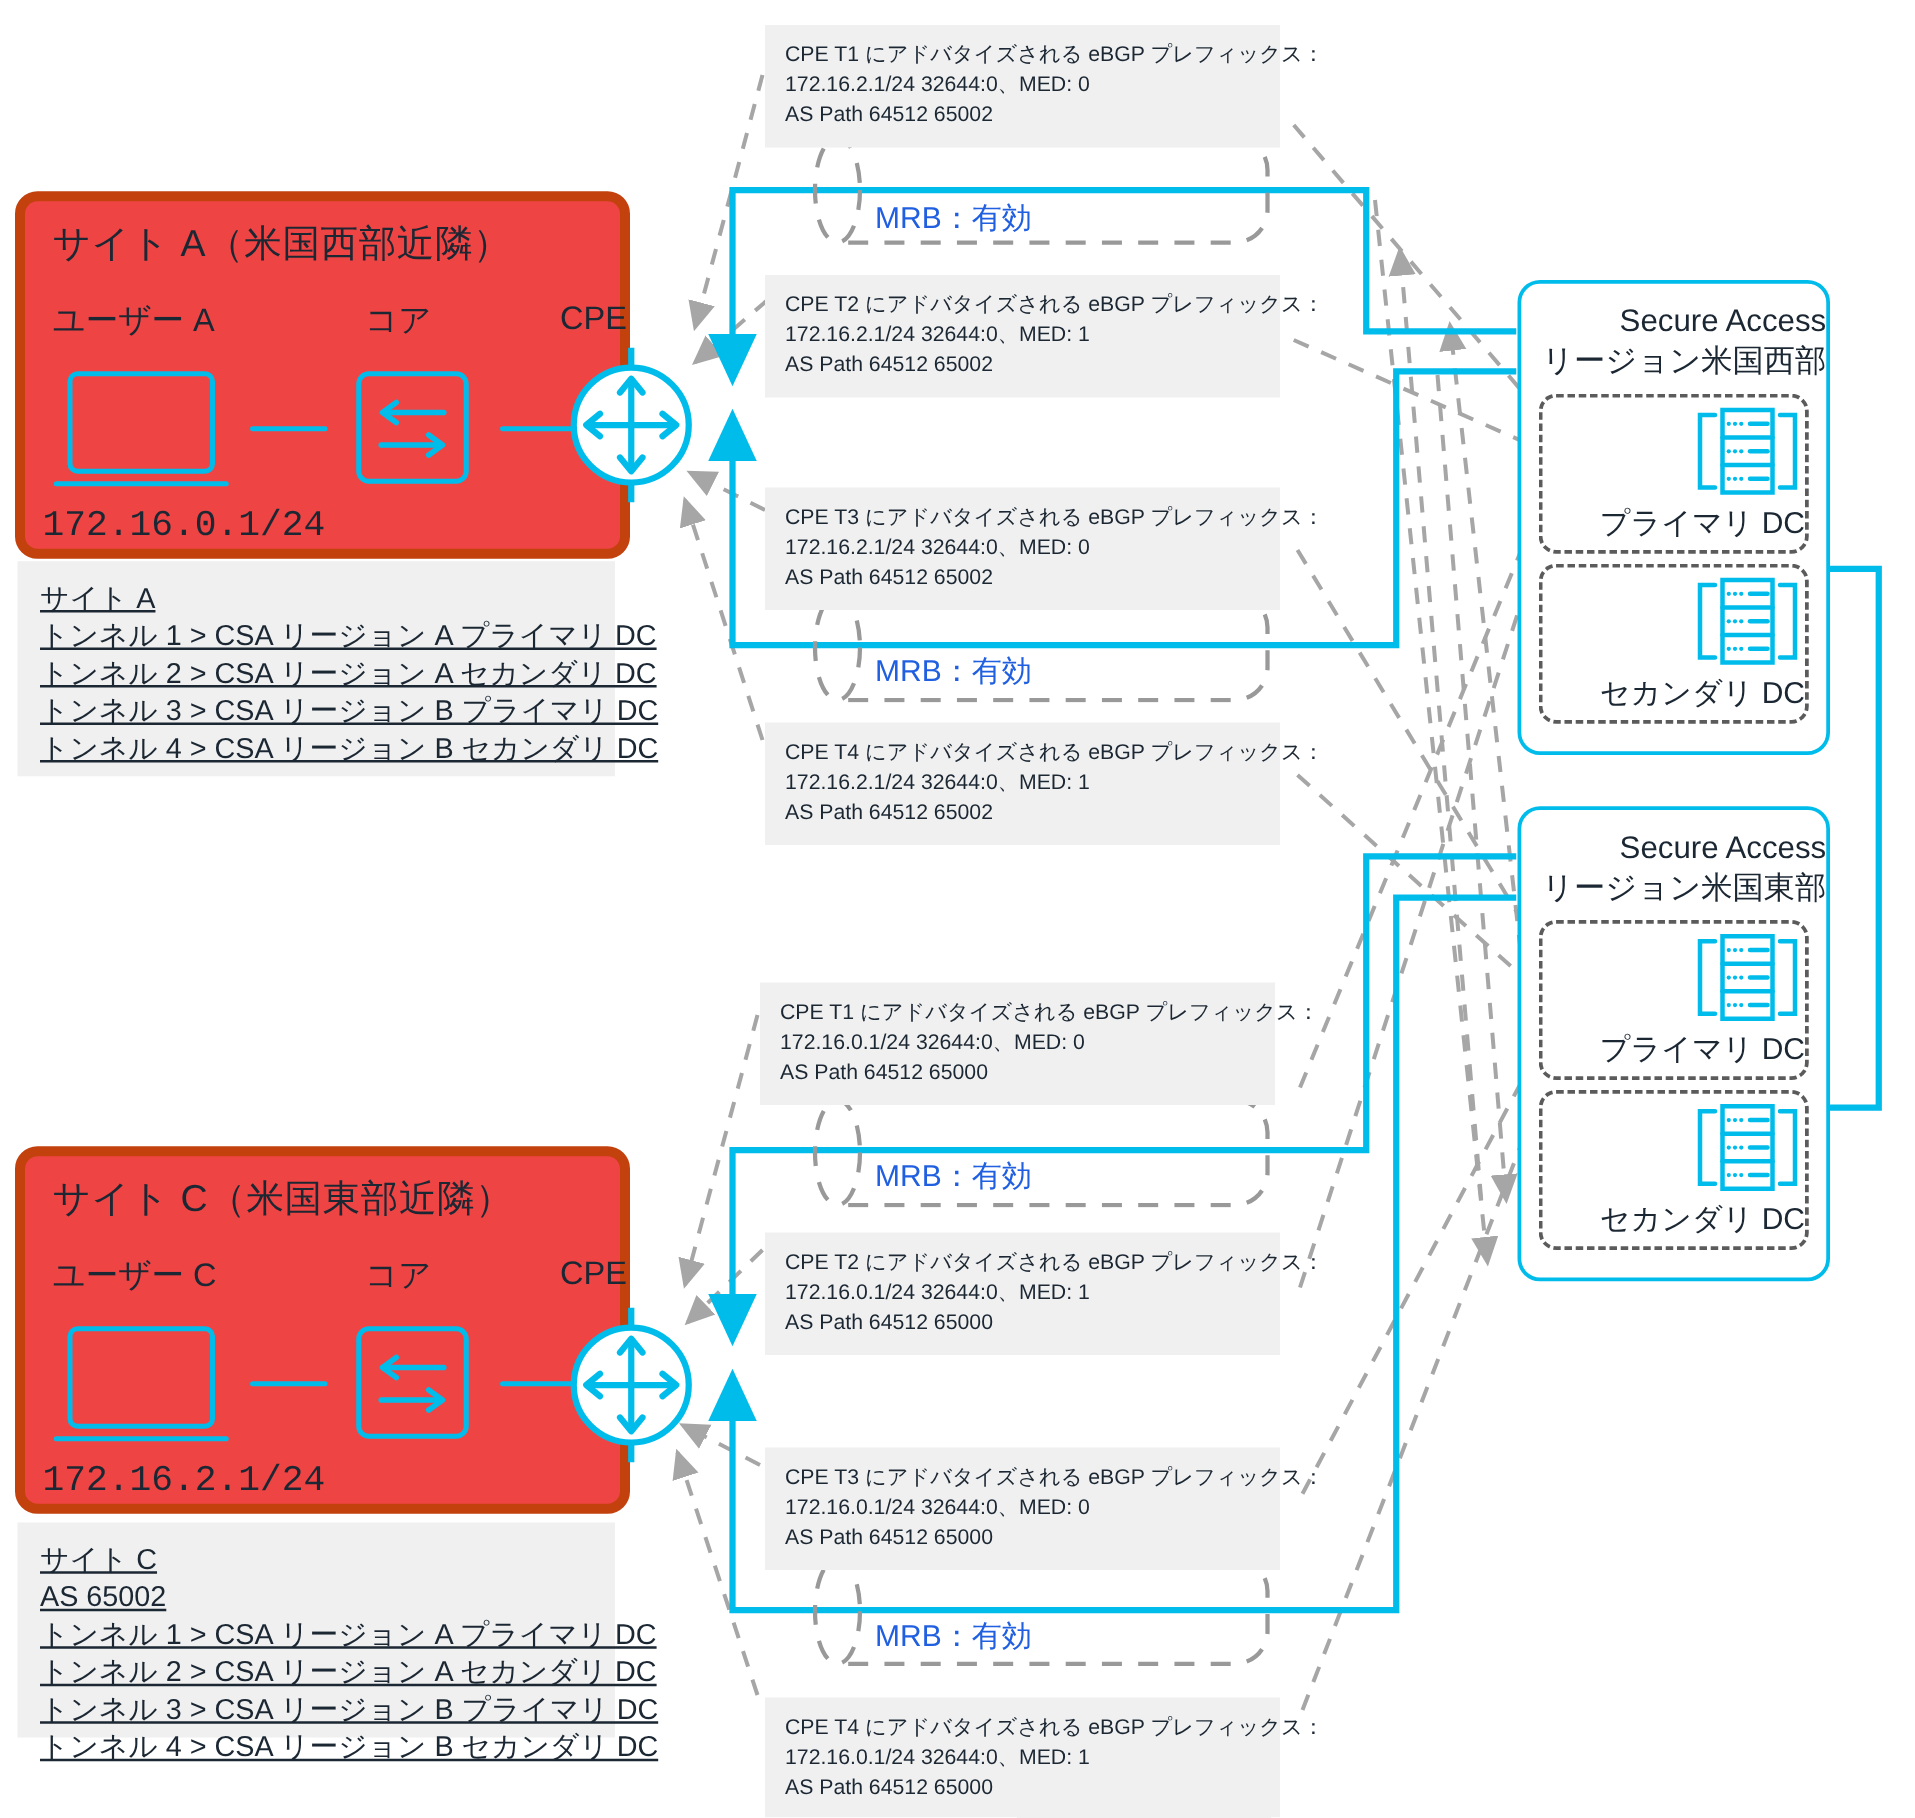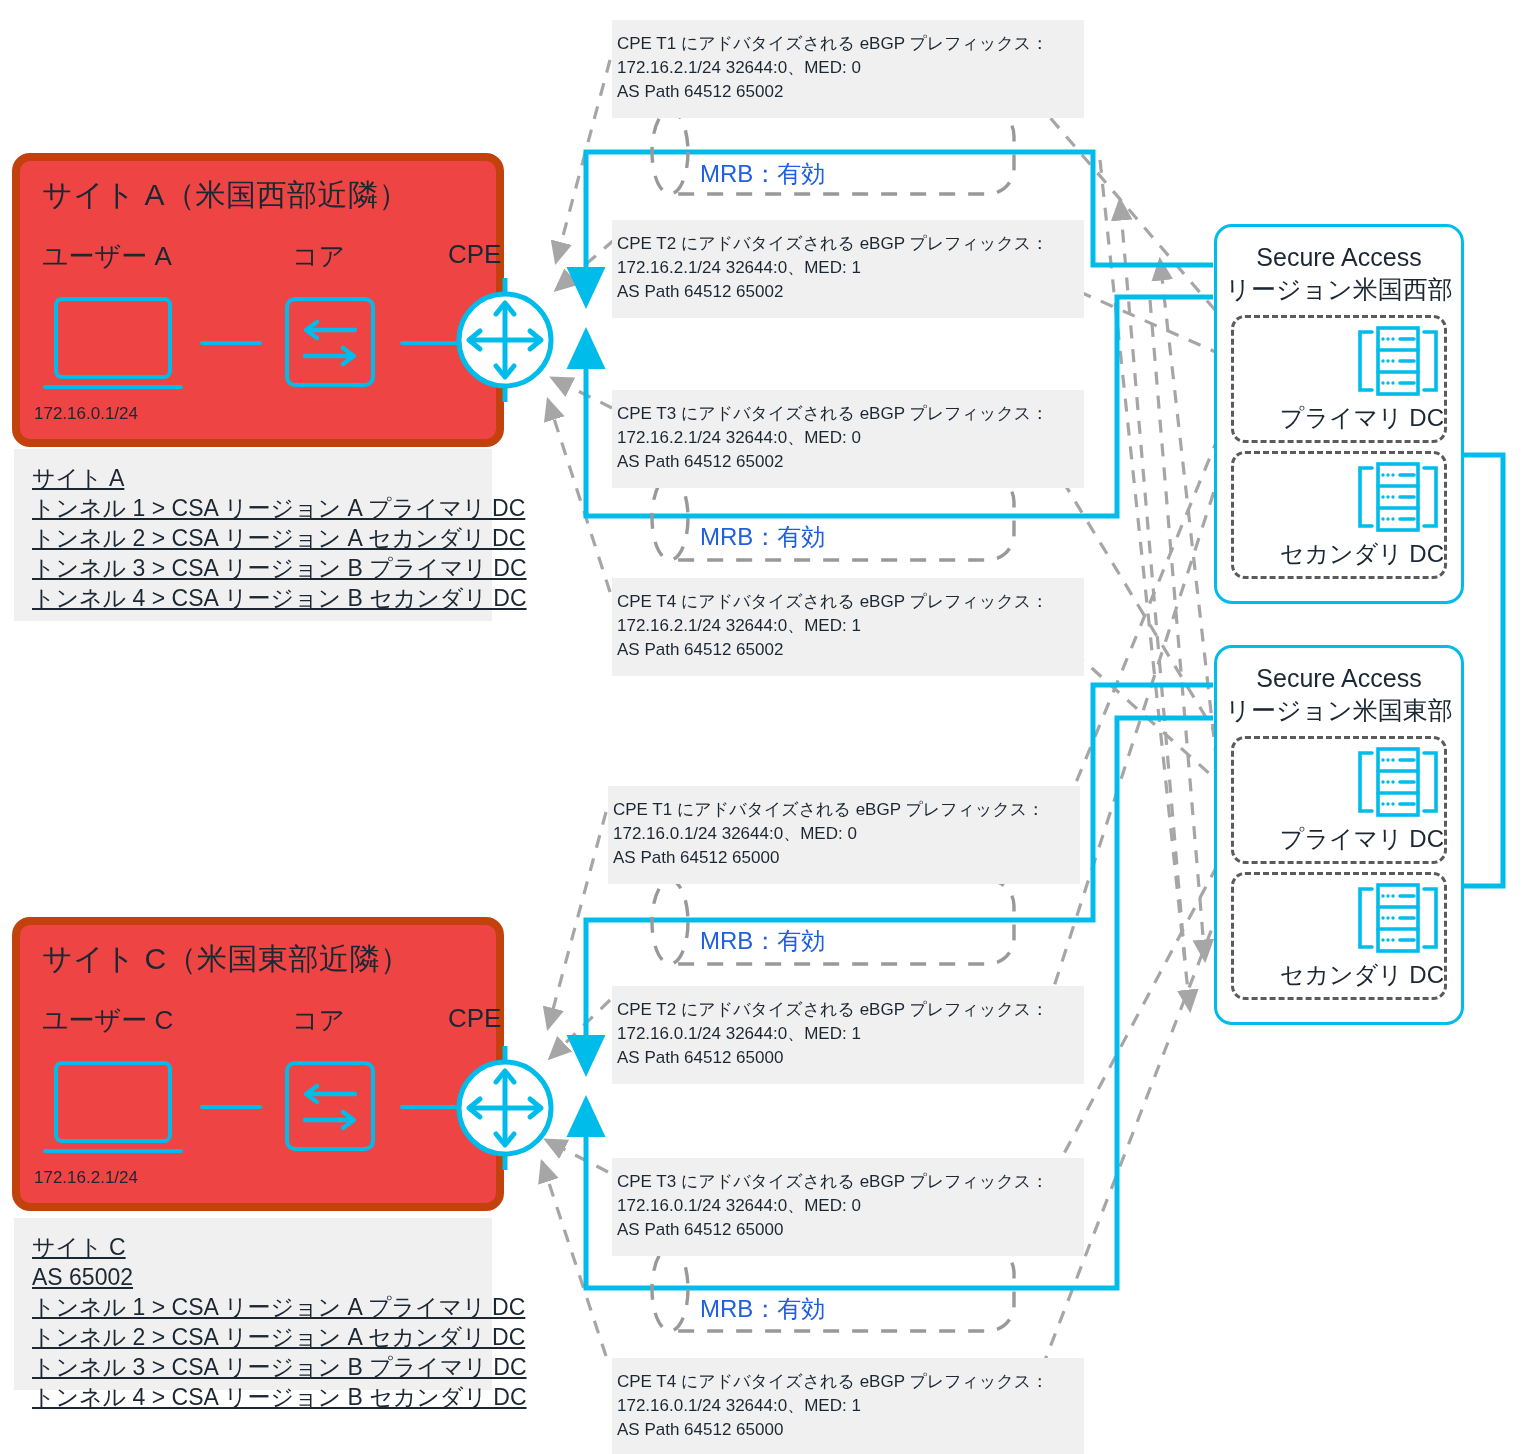--- a/index.html
+++ b/index.html
@@ -36,23 +36,24 @@
     color:#1b2733;
     letter-spacing:.5px;
     white-space:nowrap;
   }
   .node-label{
     font-size:26px;
     color:#1b2733;
     white-space:nowrap;
   }
   .ip-label{
-    font-size:17px;
-    color:#1b2733;
-    white-space:nowrap;
+    font-size:29px;
+    color:#1b2733;
+    white-space:nowrap;
+    font-family:Liberation Mono, monospace;
   }
 
   
   .laptop-screen{
     width:118px;height:82px;
     border:4px solid #00bceb;
     border-radius:8px;
     box-sizing:border-box;
   }
   .laptop-base{
@@ -86,22 +87,22 @@
     font-size:23px;
     line-height:30px;
     color:#1b2733;
     white-space:nowrap;
   }
 
   
   .prefix-box{
     background:#f0f0f0;
     box-sizing:border-box;
-    padding:12px 16px 14px 5px;
-    width:472px;
+    padding:12px 16px 14px 16px;
+    width:412px;
   }
   .prefix-box .ln{
     font-size:17px;
     line-height:24px;
     color:#1b2733;
     white-space:nowrap;
   }
 
   
   .mrb-label{
@@ -113,21 +114,21 @@
   
   .region-box{
     border:3px solid #00bceb;
     border-radius:18px;
     background:#fff;
     box-sizing:border-box;
   }
   .region-title{
     font-size:25px;
     line-height:32px;
-    text-align:center;
+    text-align:right;
     color:#1b2733;
     white-space:nowrap;
   }
   .dc-box{
     border:3px dashed #5b5b5b;
     border-radius:14px;
     box-sizing:border-box;
     display:flex;
     flex-direction:column;
     align-items:flex-end;

